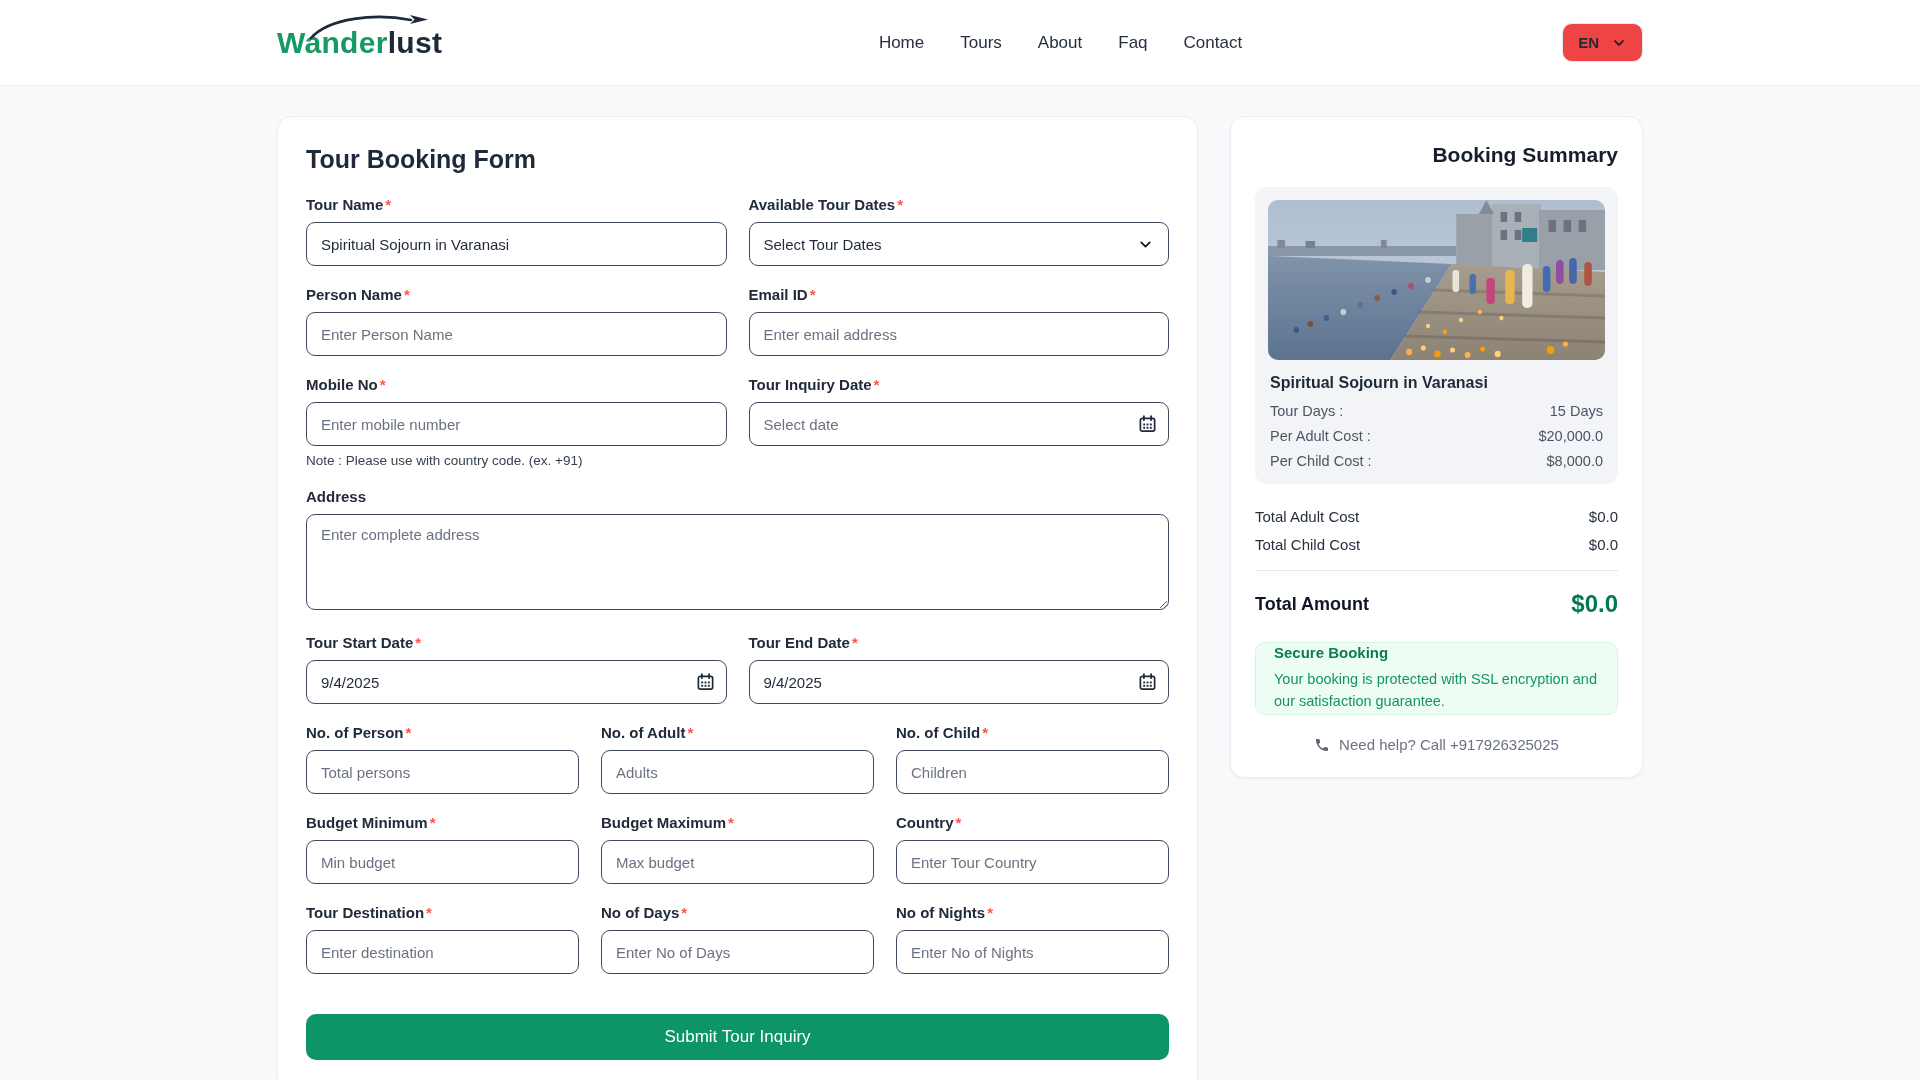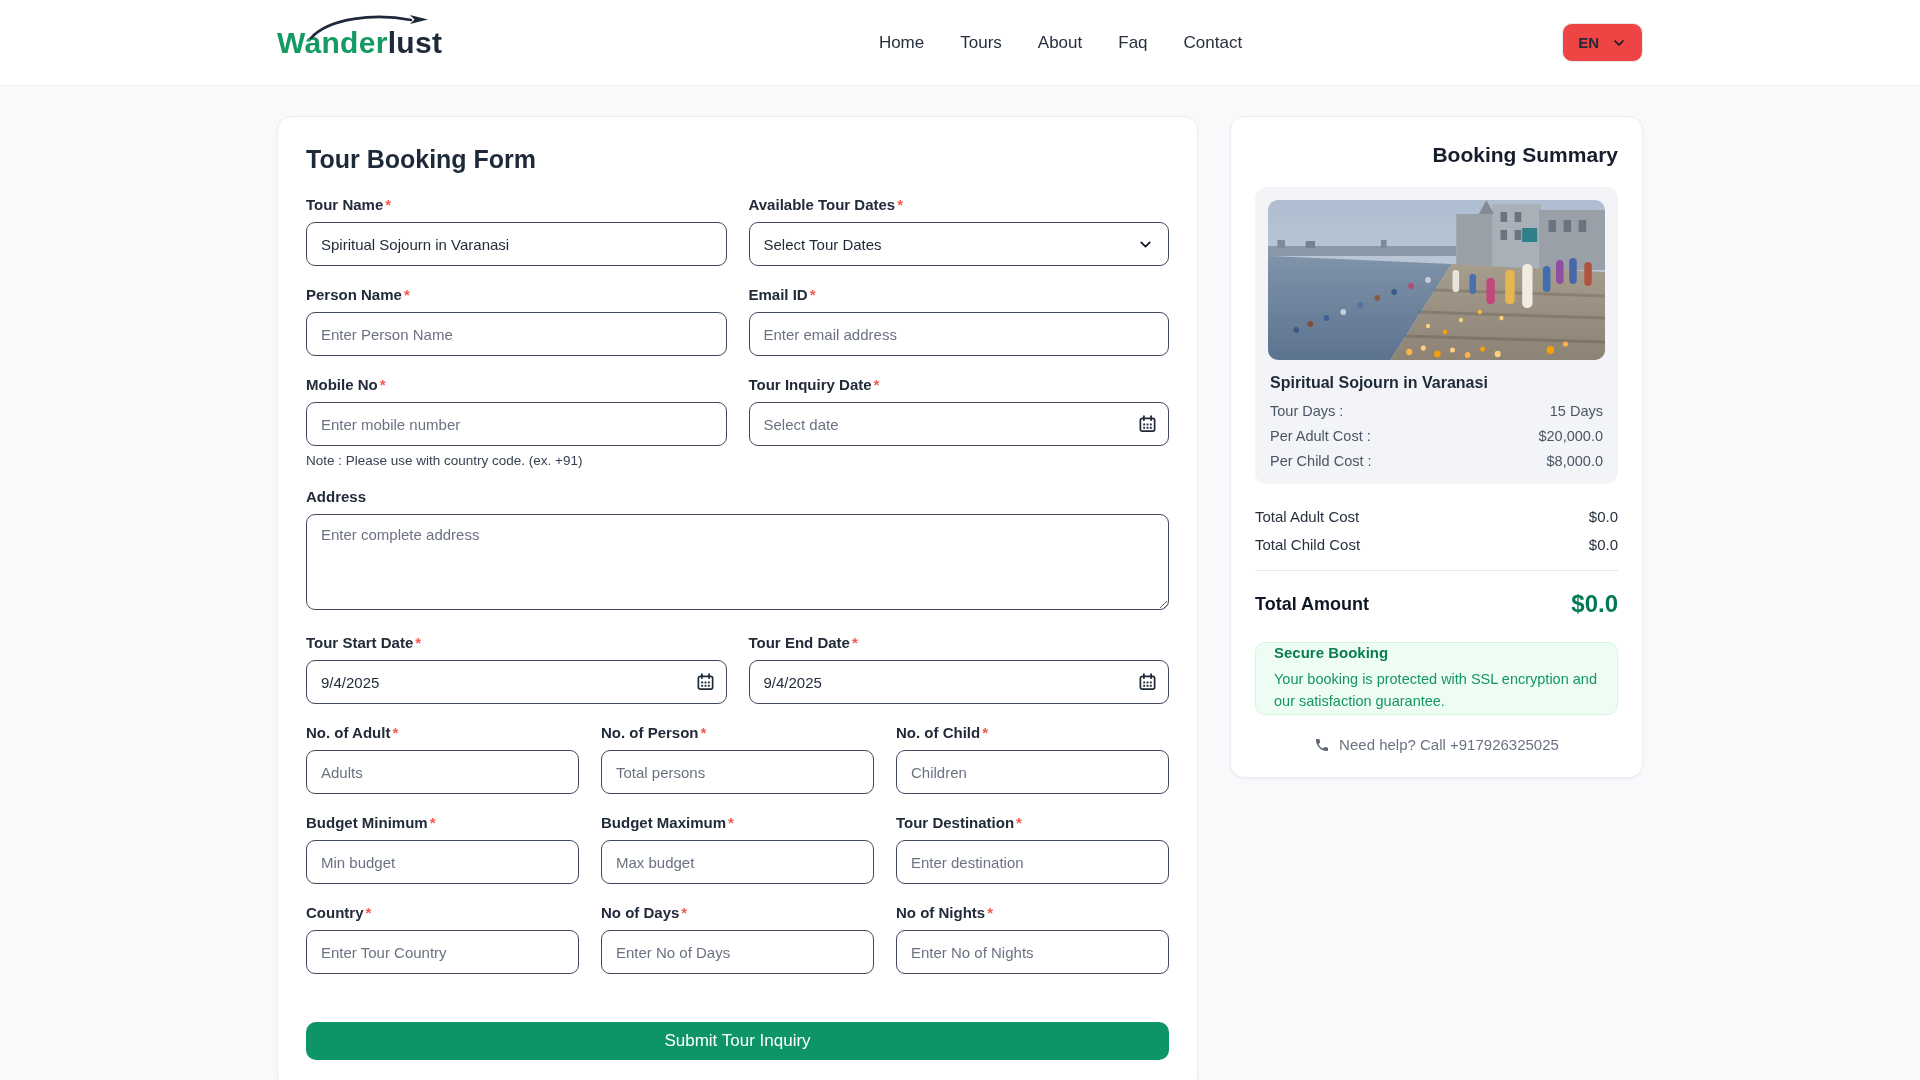--- a/index.html
+++ b/index.html
@@ -40,21 +40,21 @@
     font-family:"Liberation Sans", sans-serif;
   }
   .tb::placeholder { color:#6a7282; }
   textarea.tb { height:96px; padding:11px 14px; resize:both; }
   .input-wrap { position:relative; }
   .input-wrap .icon-right { position:absolute; right:12px; top:50%; transform:translateY(-50%); pointer-events:none; display:flex; }
   .select-box, .date-box { display:flex; align-items:center; justify-content:space-between; cursor:pointer; }
   .select-box span.val, .date-box span.val { color:#1e2939; }
   .date-box.placeholder span.val, .select-box span.val { color:#1e2939; }
   .note { font-size:13.5px; color:#364153; margin-top:7px; }
-  .submit-btn { width:100%; height:38px; margin-top:28px; background:#0d9467; border:none; border-radius:10px;
+  .submit-btn { width:100%; height:46px; margin-top:20px; background:#0d9467; border:none; border-radius:10px;
     color:#fff; font-size:17px; font-family:"Liberation Sans", sans-serif; cursor:pointer; }
   
   h2.summary-title { font-size:21px; margin:2px 0 20px; font-weight:bold; color:#161d2d;text-align:right; }
   .tour-box { background:#f2f4f7; border-radius:12px; padding:13px; }
   .tour-img { width:100%; height:160px; border-radius:10px; display:block; }
   .tour-name { font-size:16px; font-weight:bold; margin:14px 2px 11px; color:#1e2939; }
   .srow { display:flex; justify-content:space-between; font-size:14.5px; color:#4a5565; margin:0 2px 9px; }
   .srow:last-child { margin-bottom:2px; }
   .totals { margin-top:24px; }
   .trow { display:flex; justify-content:space-between; font-size:15px; color:#27303f; margin-bottom:11px; }
@@ -192,48 +192,48 @@
                 <rect x="9" y="13" width="2" height="2" fill="#1e2939"></rect>
                 <rect x="12.5" y="13" width="2" height="2" fill="#1e2939"></rect>
             </svg>
           </span>
         </div>
       </div>
     </div>
 
     <div class="grid3">
       <div class="field">
+        <label><span>No. of Person</span><span class="req">*</span></label>
+        <input class="tb" type="text" placeholder="Total persons" style="">
+      </div>
+      <div class="field">
         <label><span>No. of Adult</span><span class="req">*</span></label>
         <input class="tb" type="text" placeholder="Adults" style="">
       </div>
       <div class="field">
-        <label><span>No. of Person</span><span class="req">*</span></label>
-        <input class="tb" type="text" placeholder="Total persons" style="">
-      </div>
-      <div class="field">
         <label><span>No. of Child</span><span class="req">*</span></label>
         <input class="tb" type="text" placeholder="Children" style="">
       </div>
 
       <div class="field">
         <label><span>Budget Minimum</span><span class="req">*</span></label>
         <input class="tb" type="text" placeholder="Min budget" style="">
       </div>
       <div class="field">
         <label><span>Budget Maximum</span><span class="req">*</span></label>
         <input class="tb" type="text" placeholder="Max budget" style="">
       </div>
       <div class="field">
+        <label><span>Country</span><span class="req">*</span></label>
+        <input class="tb" type="text" placeholder="Enter Tour Country" style="">
+      </div>
+
+      <div class="field">
         <label><span>Tour Destination</span><span class="req">*</span></label>
         <input class="tb" type="text" placeholder="Enter destination" style="">
-      </div>
-
-      <div class="field">
-        <label><span>Country</span><span class="req">*</span></label>
-        <input class="tb" type="text" placeholder="Enter Tour Country" style="">
       </div>
       <div class="field">
         <label><span>No of Days</span><span class="req">*</span></label>
         <input class="tb" type="text" placeholder="Enter No of Days" style="">
       </div>
       <div class="field">
         <label><span>No of Nights</span><span class="req">*</span></label>
         <input class="tb" type="text" placeholder="Enter No of Nights" style="">
       </div>
     </div>

